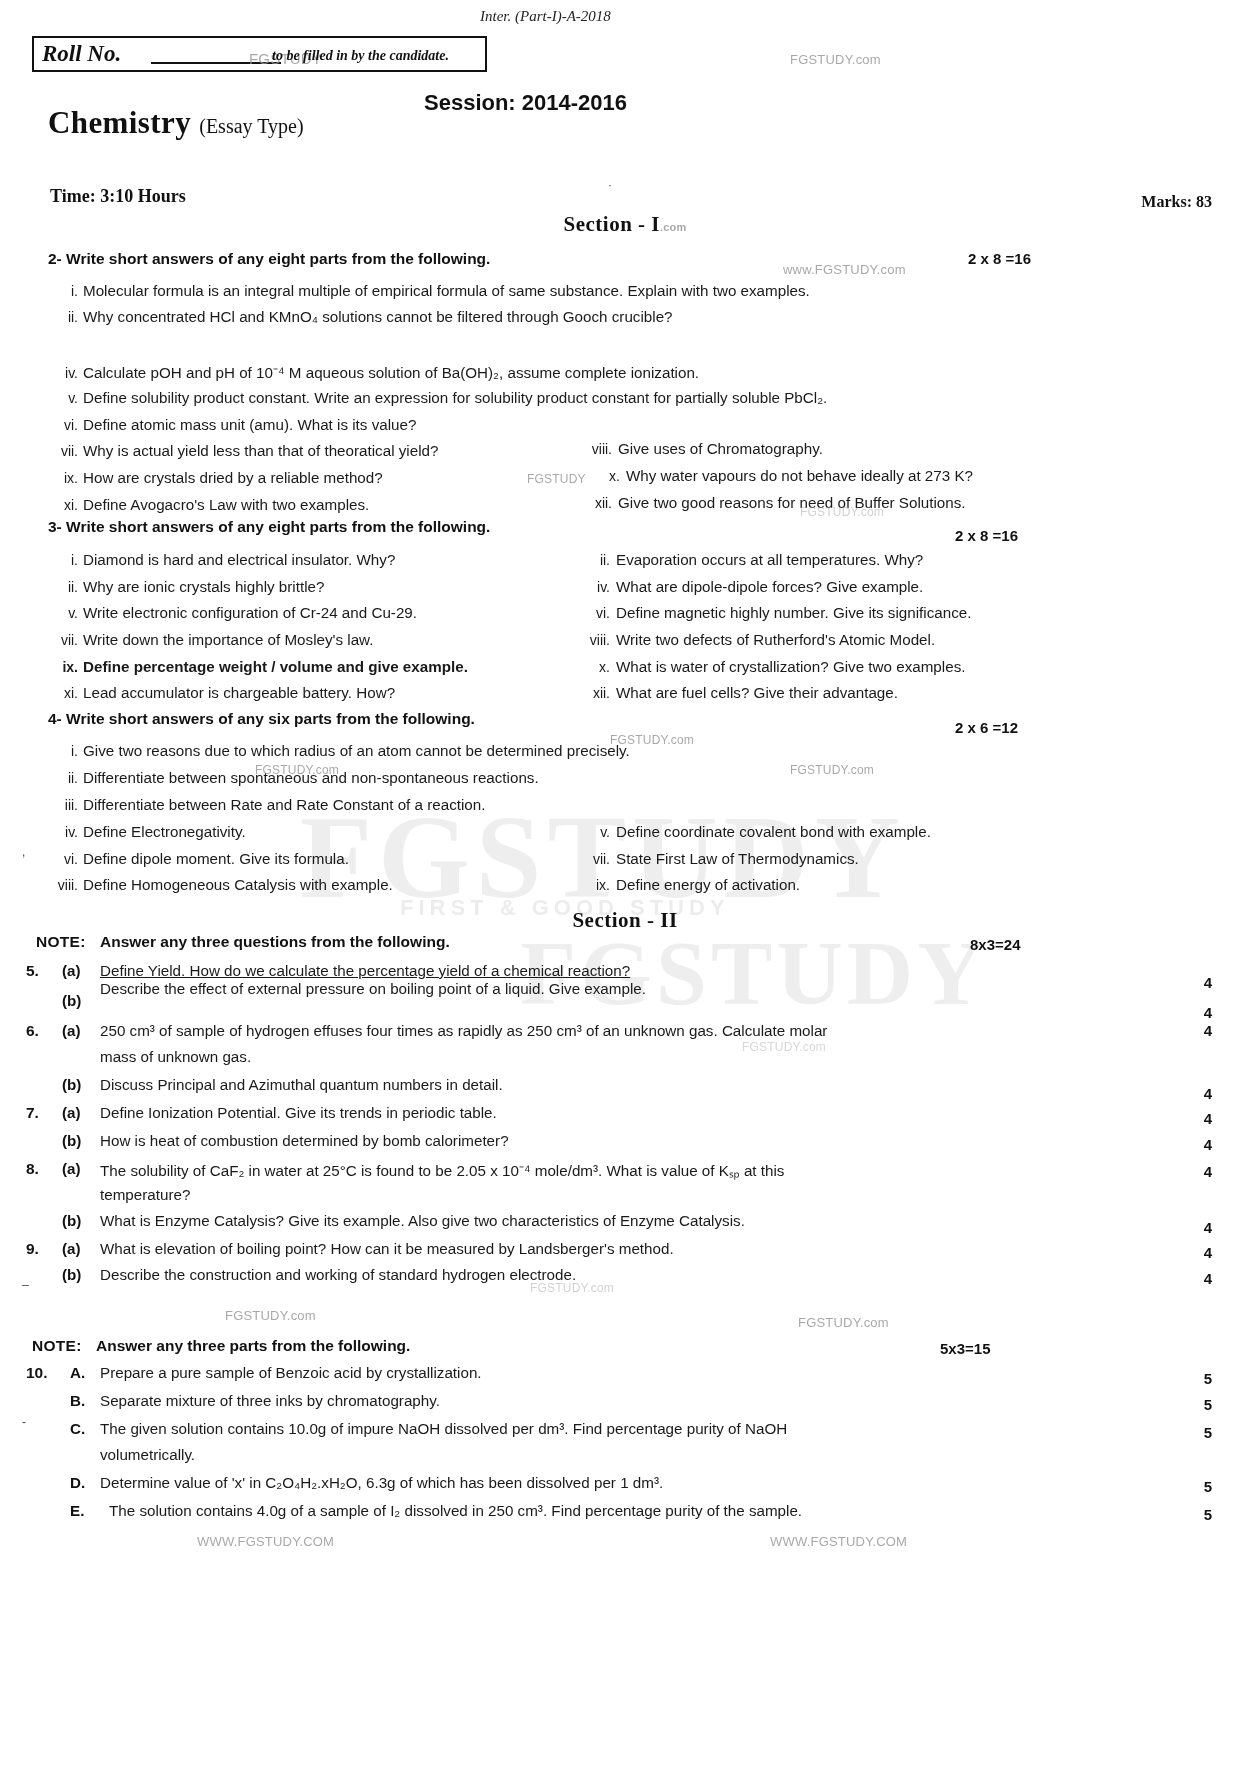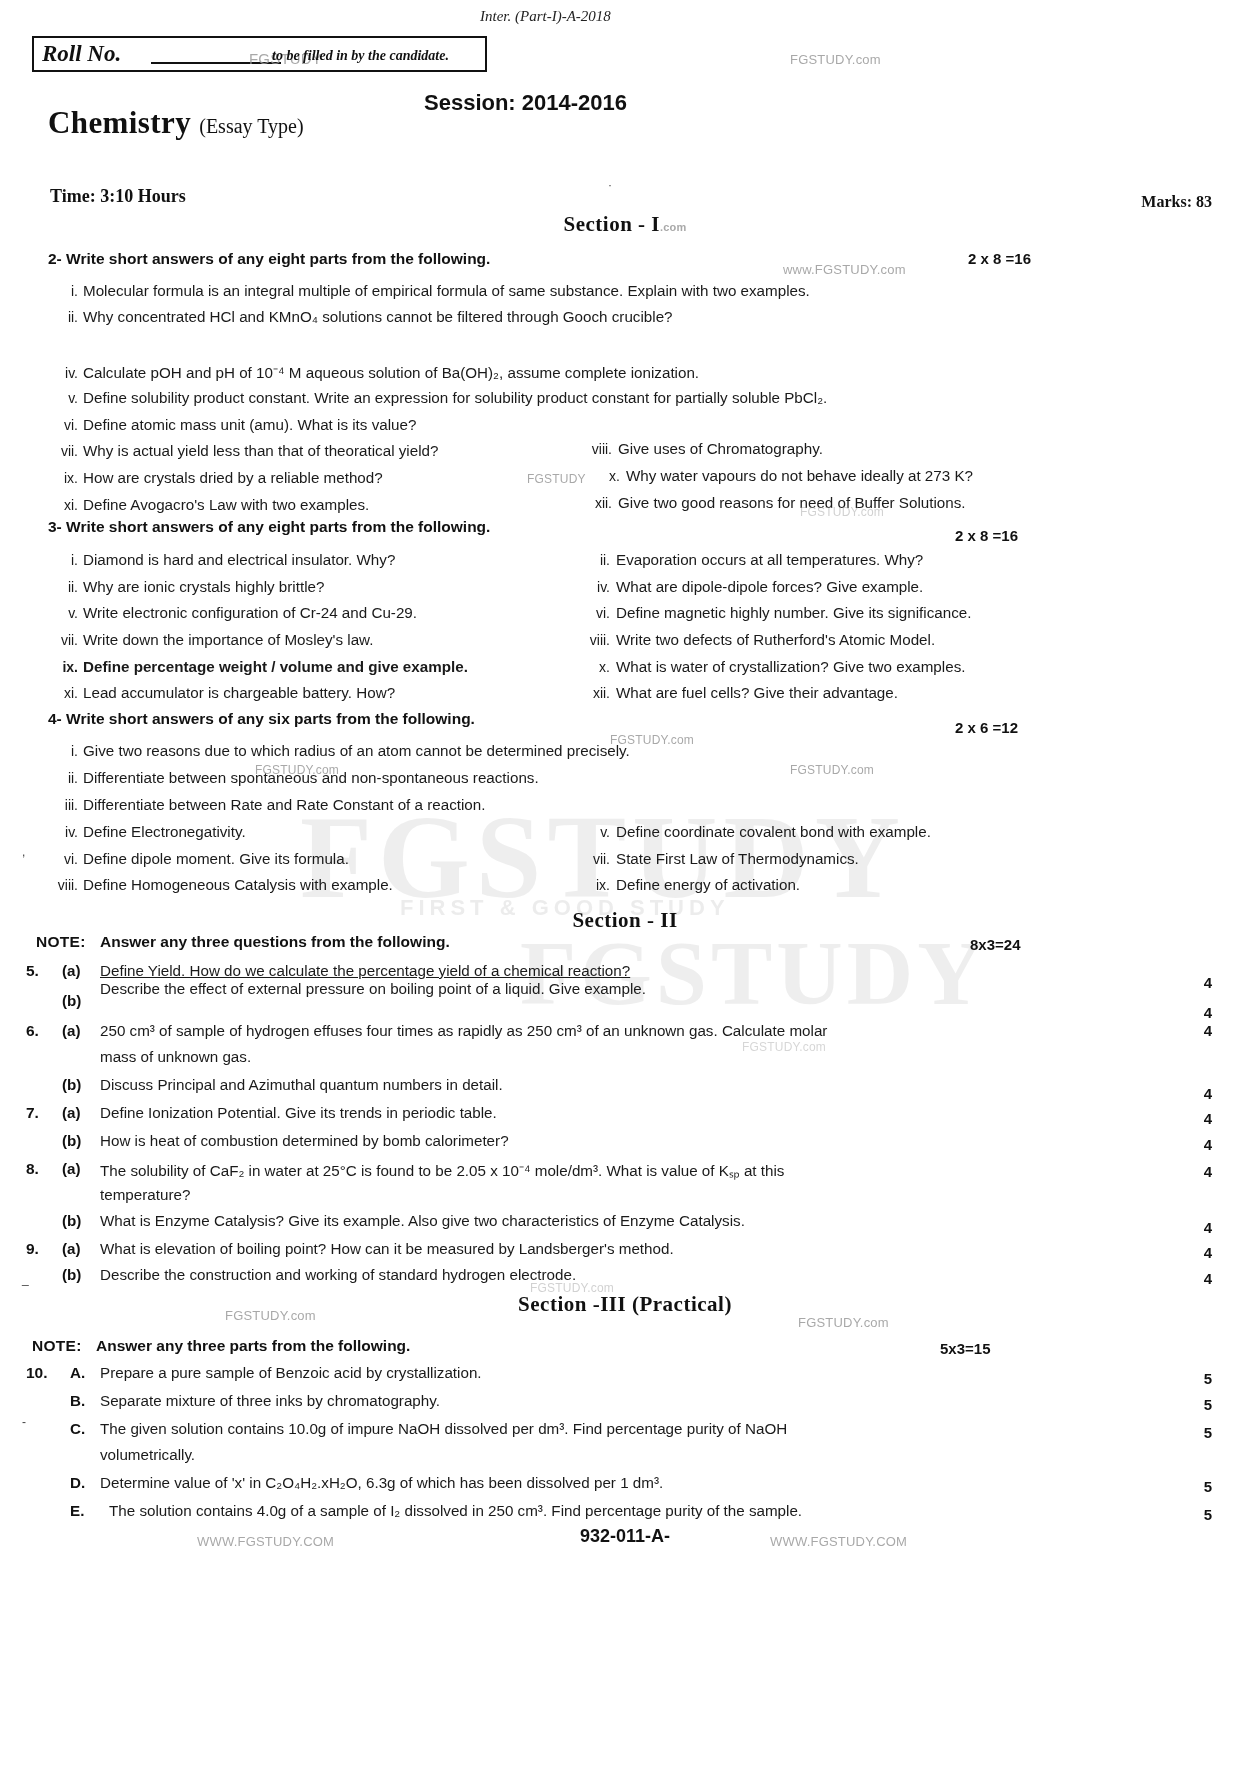--- a/index.html
+++ b/index.html
@@ -442,23 +442,20 @@
   <div class="qtext" style="left:100px; top:1240px;">What is elevation of boiling point? How can it be measured by Landsberger's method.</div>
   <div class="qval" style="top:1244px;">4</div>
 
   <div class="qpart" style="left:62px; top:1266px;">(b)</div>
   <div class="qtext" style="left:100px; top:1266px;">Describe the construction and working of standard hydrogen electrode.</div>
   <div class="qval" style="top:1270px;">4</div>
   <div class="tick" style="left:22px; top:1272px;">_</div>
 
   <div class="wm" style="left:530px; top:1281px; font-size:12px; opacity:.45;">FGSTUDY.com</div>
 
-  <div class="sec-head" style="top:1292px;">
-    <span class="rom">Section -III (Practical)</span>
-  </div>
   <div class="wm" style="left:225px; top:1308px;">FGSTUDY.com</div>
   <div class="wm" style="left:798px; top:1315px;">FGSTUDY.com</div>
 
   <div class="note" style="left:32px; top:1337px;">
     <span class="lbl">NOTE:</span>
     <span style="margin-left:10px;">Answer any three parts from the following.</span>
   </div>
   <div class="qmarks" style="left:940px; top:1340px;">5x3=15</div>
 
   <div class="qnum" style="left:26px; top:1364px;">10.</div>
@@ -478,16 +475,15 @@
 
   <div class="qpart" style="left:70px; top:1474px;">D.</div>
   <div class="qtext" style="left:100px; top:1474px;">Determine value of 'x' in C₂O₄H₂.xH₂O, 6.3g of which has been dissolved per 1 dm³.</div>
   <div class="qval" style="top:1478px;">5</div>
 
   <div class="qpart" style="left:70px; top:1502px;">E.</div>
   <div class="qtext" style="left:100px; top:1502px;margin-left:9px;">The solution contains 4.0g of a sample of I₂ dissolved in 250 cm³. Find percentage purity of the sample.</div>
   <div class="qval" style="top:1506px;">5</div>
 
   <div class="wm" style="left:197px; top:1534px; font-size:13px;">WWW.FGSTUDY.COM</div>
-  <div class="footer-code" style="top:1526px;">932-011-A-</div>
   <div class="wm" style="left:770px; top:1534px; font-size:13px;">WWW.FGSTUDY.COM</div>
 
 </div>
 
 </body></html>

